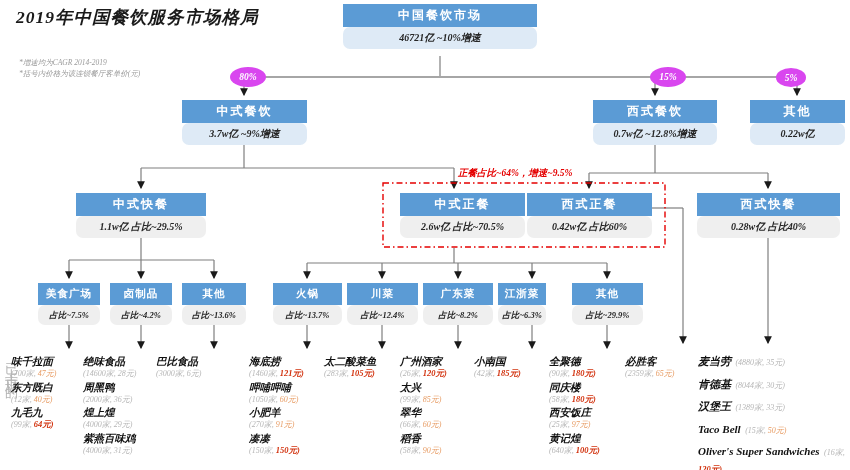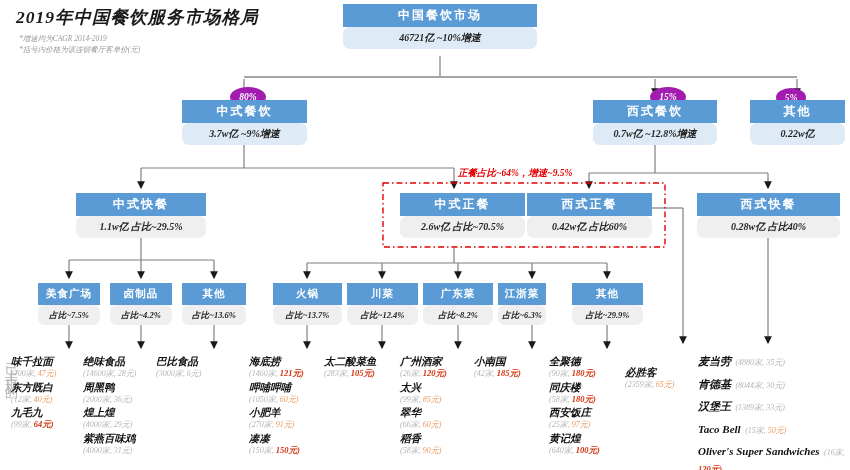--- a/index.html
+++ b/index.html
@@ -1,36 +1,36 @@
 <!DOCTYPE html>
 <html><head>
 <meta charset="utf-8">
 <style>
   html,body{margin:0;padding:0;background:#fff;}
   #stage{position:relative;width:850px;height:470px;background:#fff;overflow:hidden;
          font-family:"Liberation Sans",sans-serif;}
   .title{position:absolute;left:16px;top:5px;font:italic bold 17.5px "Liberation Serif",serif;
          color:#1a1a1a;letter-spacing:1px;text-align:center;}
-  .note{position:absolute;font:italic 7.5px "Liberation Serif",serif;color:#9a9a9a;}
+  .note{position:absolute;font:italic 7.5px "Liberation Serif",serif;color:#9a9a9a;margin-top:24px;}
   .side-label{position:absolute;left:2px;top:352px;writing-mode:vertical-rl;text-orientation:upright;
          font:13px "Liberation Serif",serif;color:#b3b3b3;letter-spacing:6px;}
   .wires{position:absolute;left:0;top:0;}
   .w{stroke:#7f7f7f;stroke-width:1.2;fill:none;}
   .w.main{stroke:#a6a6a6;stroke-width:2.2;}
   .dash{fill:none;stroke:#e50000;stroke-width:1.4;stroke-dasharray:6 3 1.5 3;}
   .node{position:absolute;text-align:center;}
   .node-head{background:#5b9bd5;color:#fff;font:bold 12px "Liberation Serif",serif;
          line-height:23px;letter-spacing:2px;}
   .node-val{font:italic bold 10px "Liberation Serif",serif;line-height:22px;color:#262626;border-radius:7px;}
   .val-blue{background:#deeaf6;}
   .val-gray{background:#efefef;}
   .sm .node-head{font-size:10.5px;line-height:22px;letter-spacing:1px;}
   .sm .node-val{font-size:8.5px;line-height:20px;}
-  .badge{position:absolute;border-radius:50%;background:#a21caf;color:#fff;
-         font:italic bold 9.5px "Liberation Serif",serif;display:flex;align-items:center;justify-content:center;margin-top:20px;}
+  .badge{position:absolute;border-radius:50%;background:#d946ef;color:#fff;
+         font:italic bold 9.5px "Liberation Serif",serif;display:flex;align-items:center;justify-content:center;}
   .red-note{position:absolute;left:458px;top:167px;font:italic bold 9.5px "Liberation Serif",serif;color:#e50000;}
   .brand-col{position:absolute;width:116px;text-align:left;}
   .b-item{margin-bottom:1px;}
   .b-name{font:italic bold 10.5px "Liberation Serif",serif;color:#111;line-height:13px;}
   .b-paren{font:italic 8px "Liberation Serif",serif;color:#b5b5b5;line-height:11.5px;white-space:nowrap;}
   .tone-gray{color:#b5b5b5;}
   .tone-orange{color:#e79b62;}
   .tone-red{color:#d2320e;font-weight:bold;font-size:8.5px;}
   .wff{text-align:left;width:152px;}
   .wff .b-item{line-height:15px;margin-bottom:6px;}
@@ -272,21 +272,21 @@
     </div>
       <div class="b-item">
       <div class="b-name">西安饭庄</div>
       <div class="b-paren"><span>(25家,</span> <span class="b-price tone-orange">97元)</span></div>
     </div>
       <div class="b-item">
       <div class="b-name">黄记煌</div>
       <div class="b-paren"><span>(640家,</span> <span class="b-price tone-red">100元)</span></div>
     </div>
     </div>
-  <div class="brand-col" style="left:625px;top:366px">
+  <div class="brand-col" style="left:625px;top:355px">
       <div class="b-item">
       <div class="b-name">必胜客</div>
       <div class="b-paren"><span>(2359家,</span> <span class="b-price tone-orange">65元)</span></div>
     </div>
     </div>
   <div class="brand-col wff" style="left:698px;top:352px">
       <div class="b-item">
       <div class="b-name">麦当劳</div>
       <div class="b-paren"><span>(4880家,</span> <span class="b-price tone-gray">35元)</span></div>
     </div>

